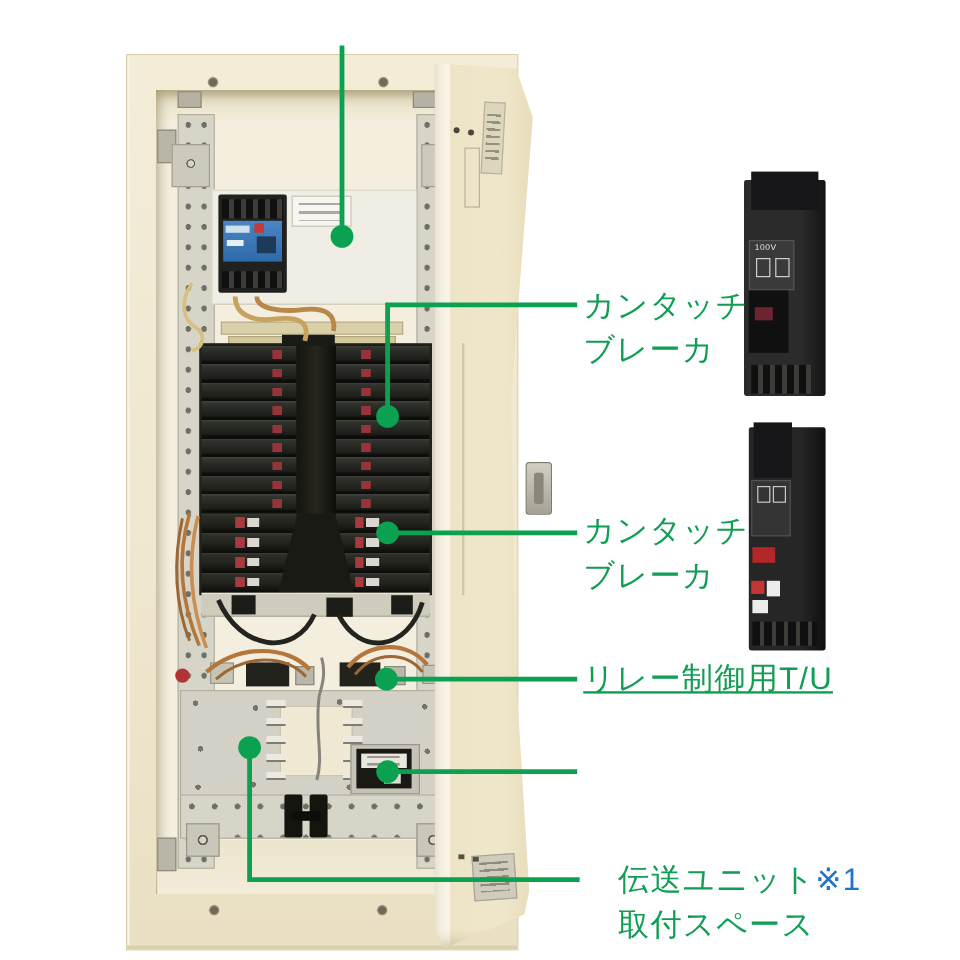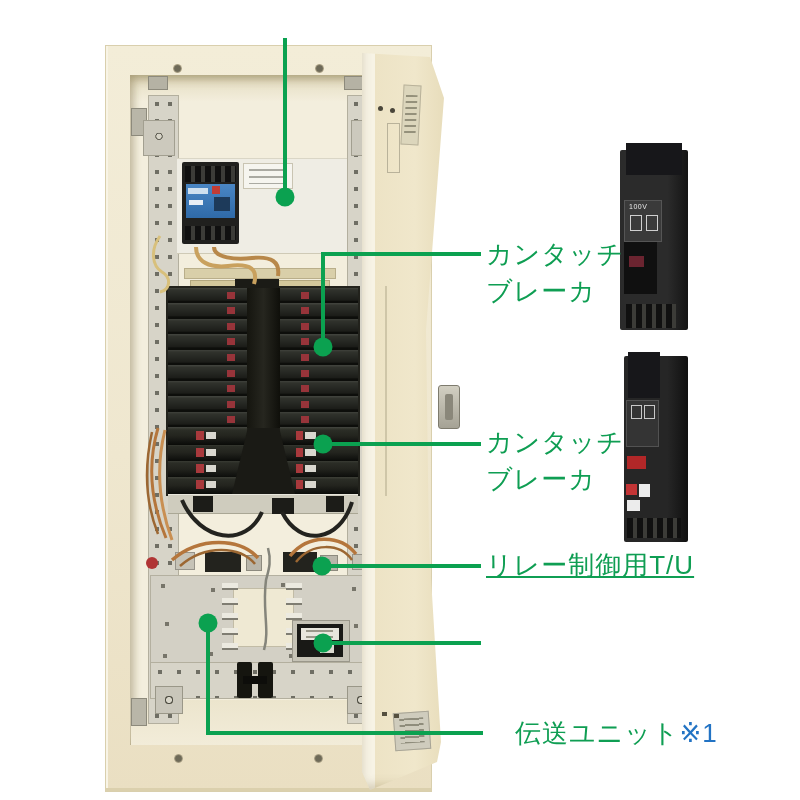--- a/index.html
+++ b/index.html
@@ -208,20 +208,21 @@
     <div>ブレーカ</div>
   </div>
 
   <div class="abs lbl" style="left:486px;top:547px;text-decoration:underline;">リレー制御用T/U</div>
 
 
   <div class="abs lbl" style="left:486px;top:715px;margin-left:29px;">
     <div>
       <span>伝送ユニット</span><span class="note-blue">※1</span>
     </div>
+    <div>取付スペース</div>
   </div>
 
   <div class="abs" style="left:615px;top:140px;width:92px;height:200px;z-index:1;">
     <div class="abs prodA-body" style="left:5px;top:10px;width:68px;height:180px;"></div>
     <div class="abs blk" style="left:11px;top:3px;width:56px;height:32px;"></div>
     <div class="abs" style="left:9px;top:60px;width:36px;height:40px;background:#3a3a3a;border:1px solid #555;">
       <div class="voltage abs" style="left:4px;top:2px;">100V</div>
       <div class="abs" style="left:5px;top:14px;width:10px;height:14px;border:1.5px solid #cfcfcf;"></div>
       <div class="abs" style="left:21px;top:14px;width:10px;height:14px;border:1.5px solid #cfcfcf;"></div>
     </div>

